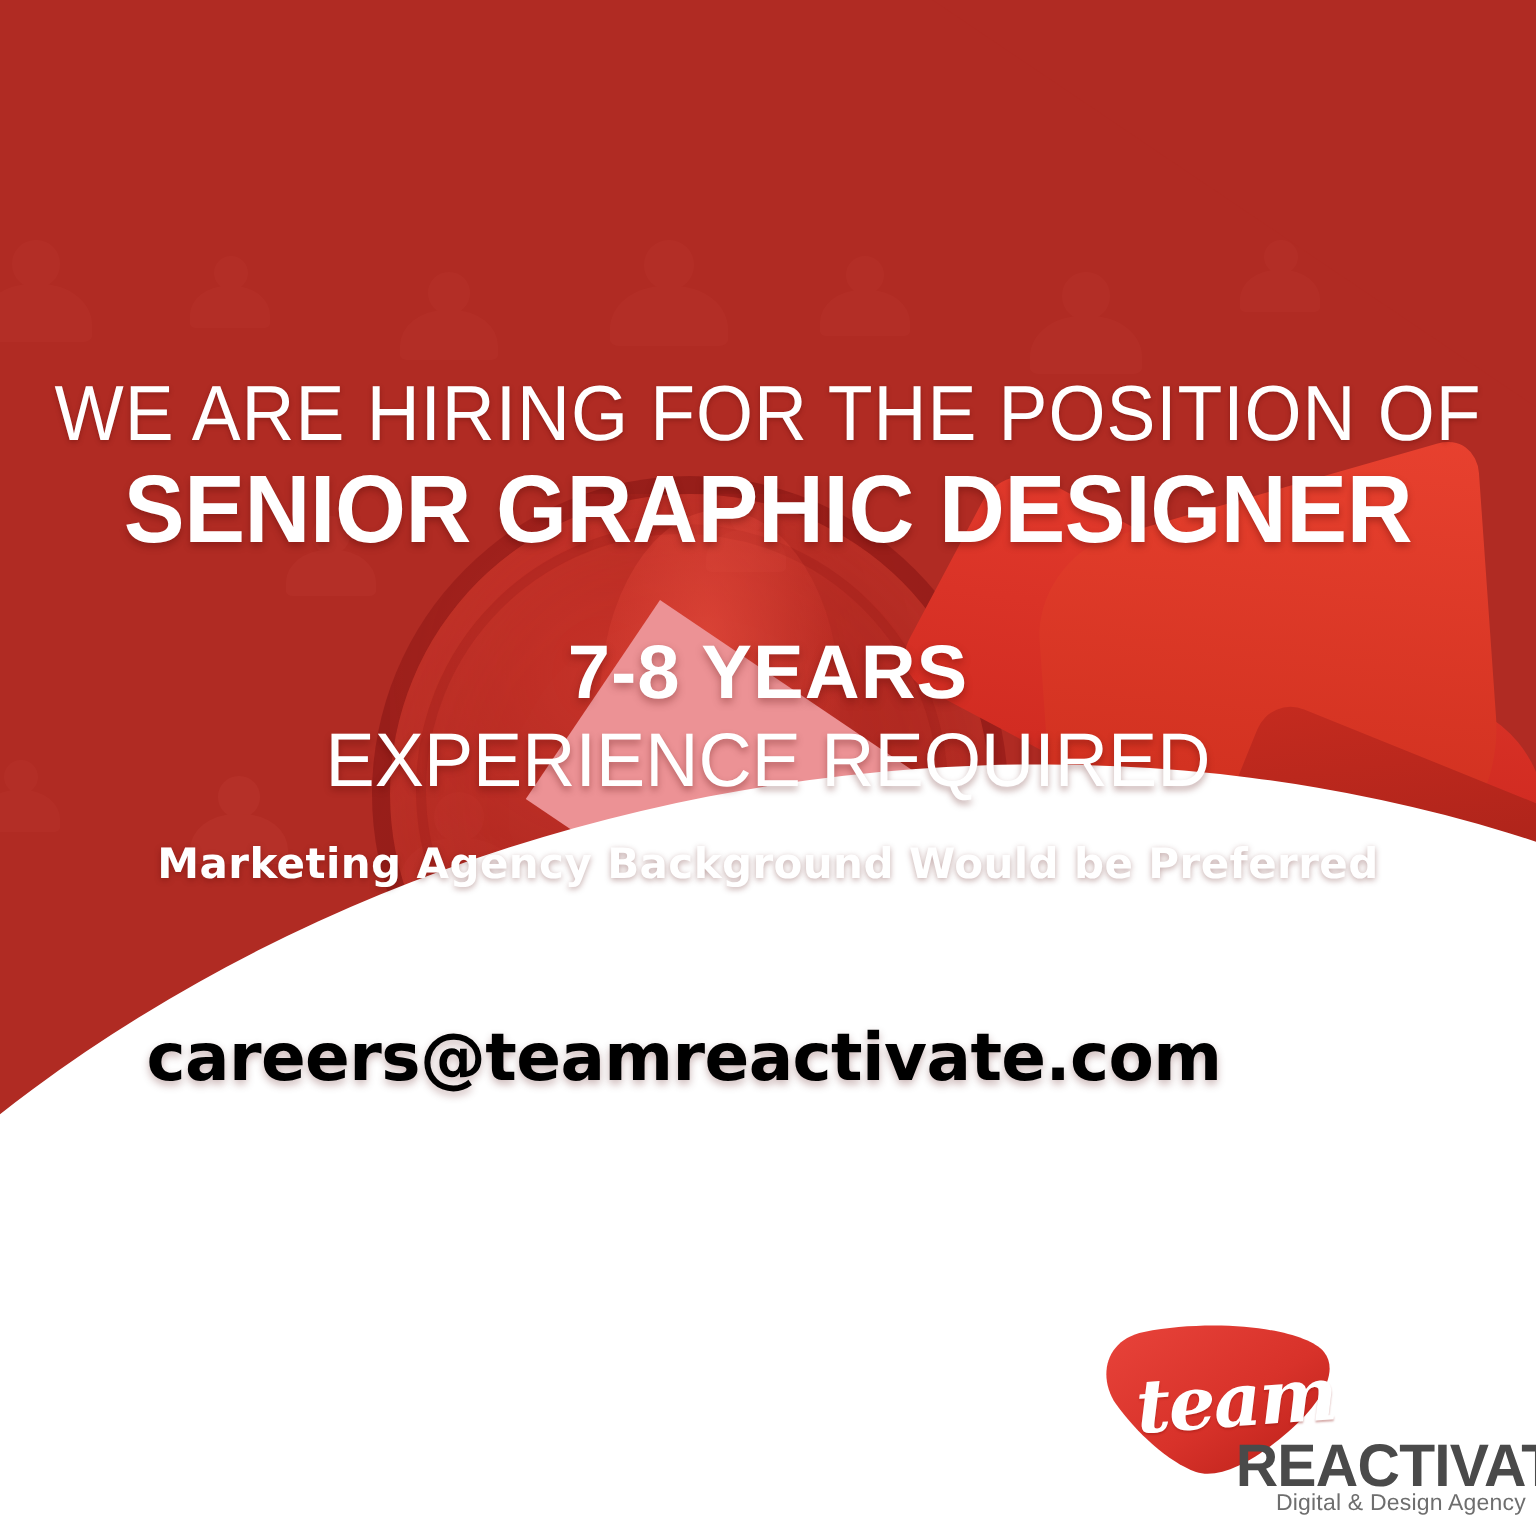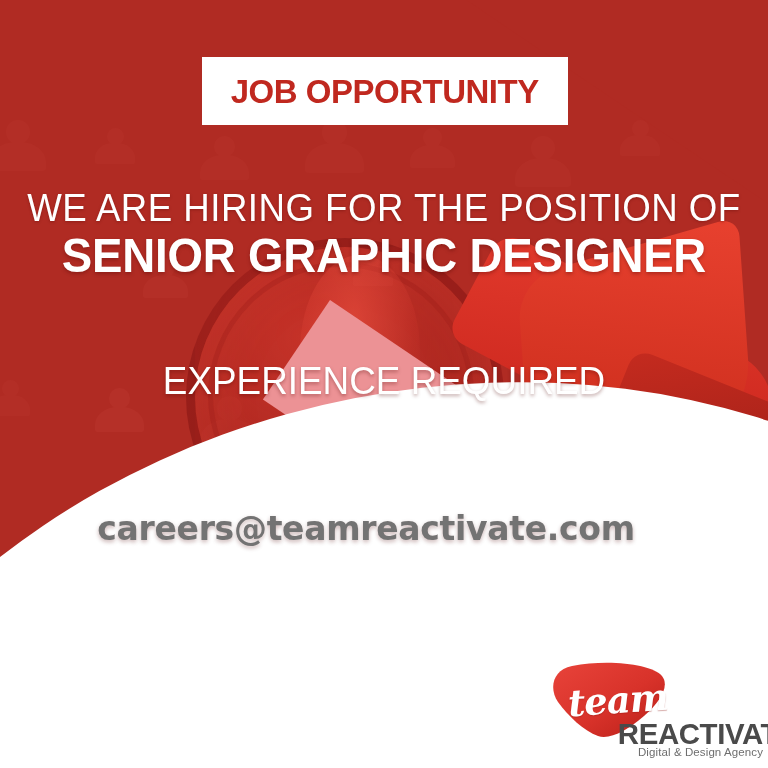--- a/index.html
+++ b/index.html
@@ -182,25 +182,24 @@
 
   .line-send{
     position:absolute;left:0;top:483px;width:768px;
     text-align:center;color:#F6DEDC;
     font-size:25px;font-weight:normal;
     font-family:"Liberation Sans",sans-serif;
     text-shadow:0 1px 3px rgba(80,8,5,.30);
   }
   .line-email{
     position:absolute;left:0;top:509px;width:684px;
-    text-align:center;color:#737373;
+    text-align:center;color:#000000;
     font-size:33px;font-weight:bold;letter-spacing:-0.3px;
     font-family:"DejaVu Sans",sans-serif;
     text-shadow:0 2px 4px rgba(80,8,5,.30);
-    padding-left:24px;
   }
 
   
   .logo{
     position:absolute;left:548px;top:662px;
     width:215px;height:98px;
   }
   .logo-blob{
     position:absolute;left:0px;top:0px;
     width:120px;height:76px;
@@ -366,28 +365,27 @@
   <div class="handle-a"></div>
   <div class="handle-b"></div>
   <div class="handle-c"></div>
 
   <div class="bg-pink-band"></div>
   <div class="bg-red-diag"></div>
   <div class="bg-white-sweep"></div>
 
   <div class="content">
 
-    <div class="badge">
-      <span>JOB OPPORTUNITY</span>
-    </div>
 
     <div class="line-hiring">WE ARE HIRING FOR THE POSITION OF</div>
     <div class="line-role">SENIOR GRAPHIC DESIGNER</div>
 
+    <div class="line-years">7-8 YEARS</div>
     <div class="line-exp">EXPERIENCE REQUIRED</div>
+    <div class="line-pref">Marketing Agency Background Would be Preferred</div>
 
     <div class="line-email">careers@teamreactivate.com</div>
 
     <div class="logo">
       <svg class="logo-blob" viewBox="0 0 120 76">
         <defs>
           <linearGradient id="blobGrad" x1="0" y1="0" x2="1" y2="1">
             <stop offset="0%" stop-color="#E8433A"></stop>
             <stop offset="55%" stop-color="#D8322A"></stop>
             <stop offset="100%" stop-color="#B81F18"></stop>

